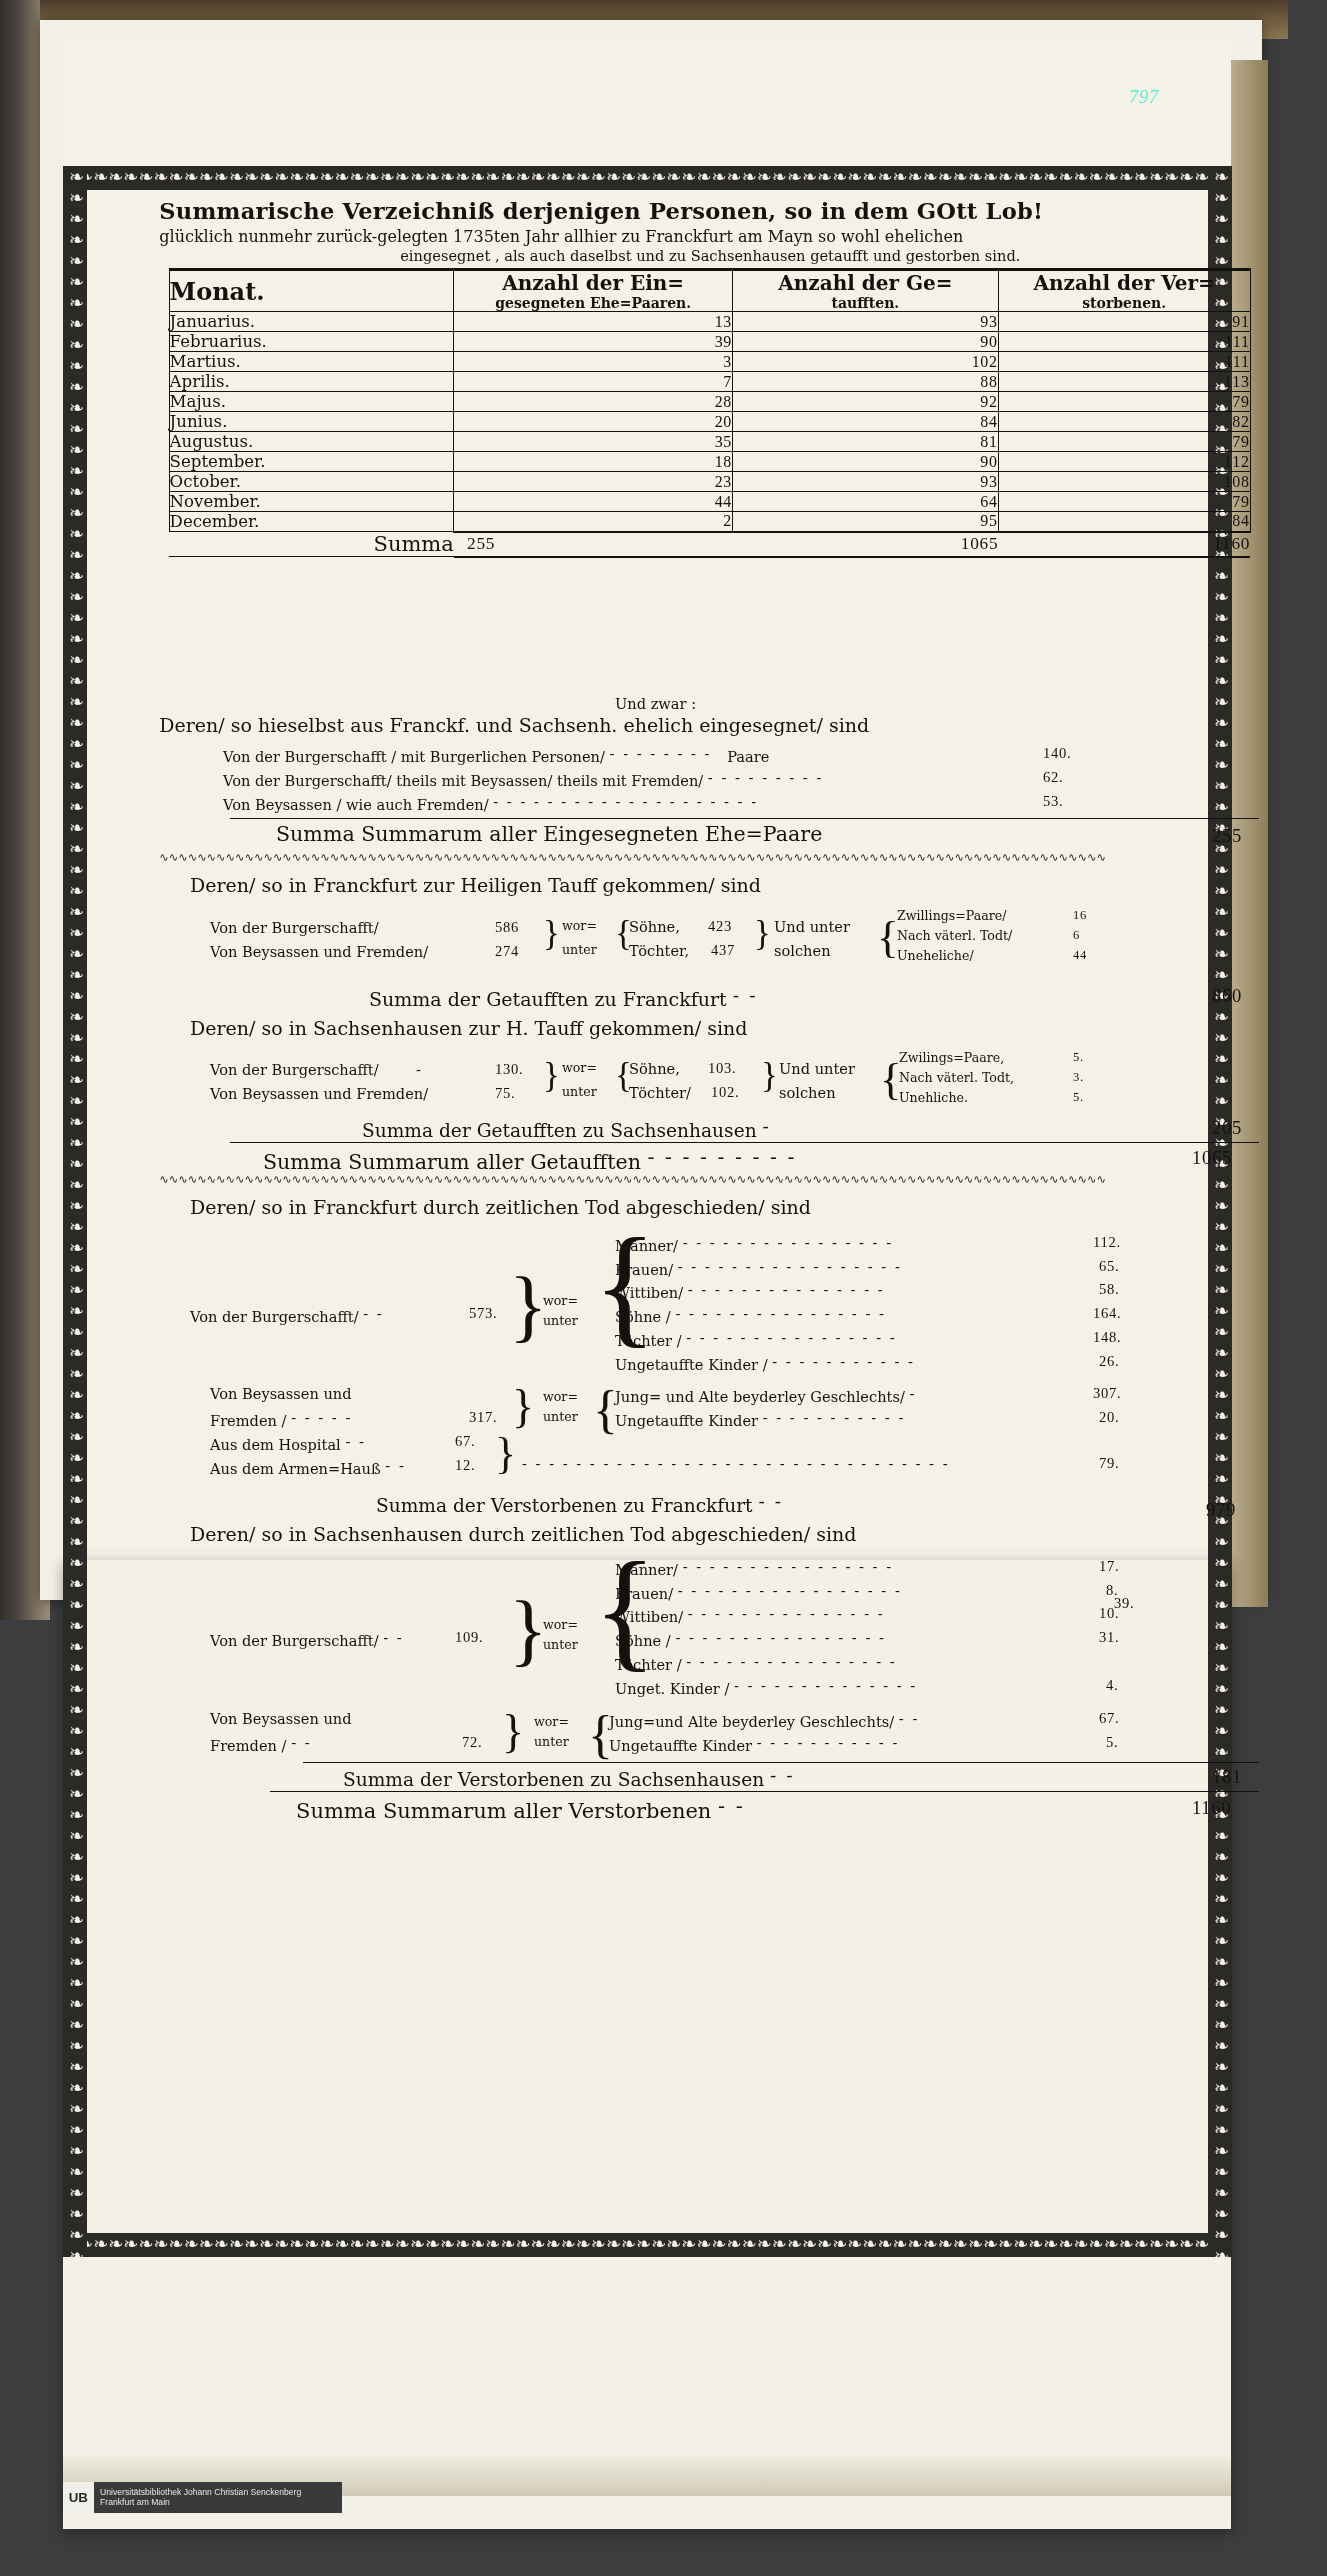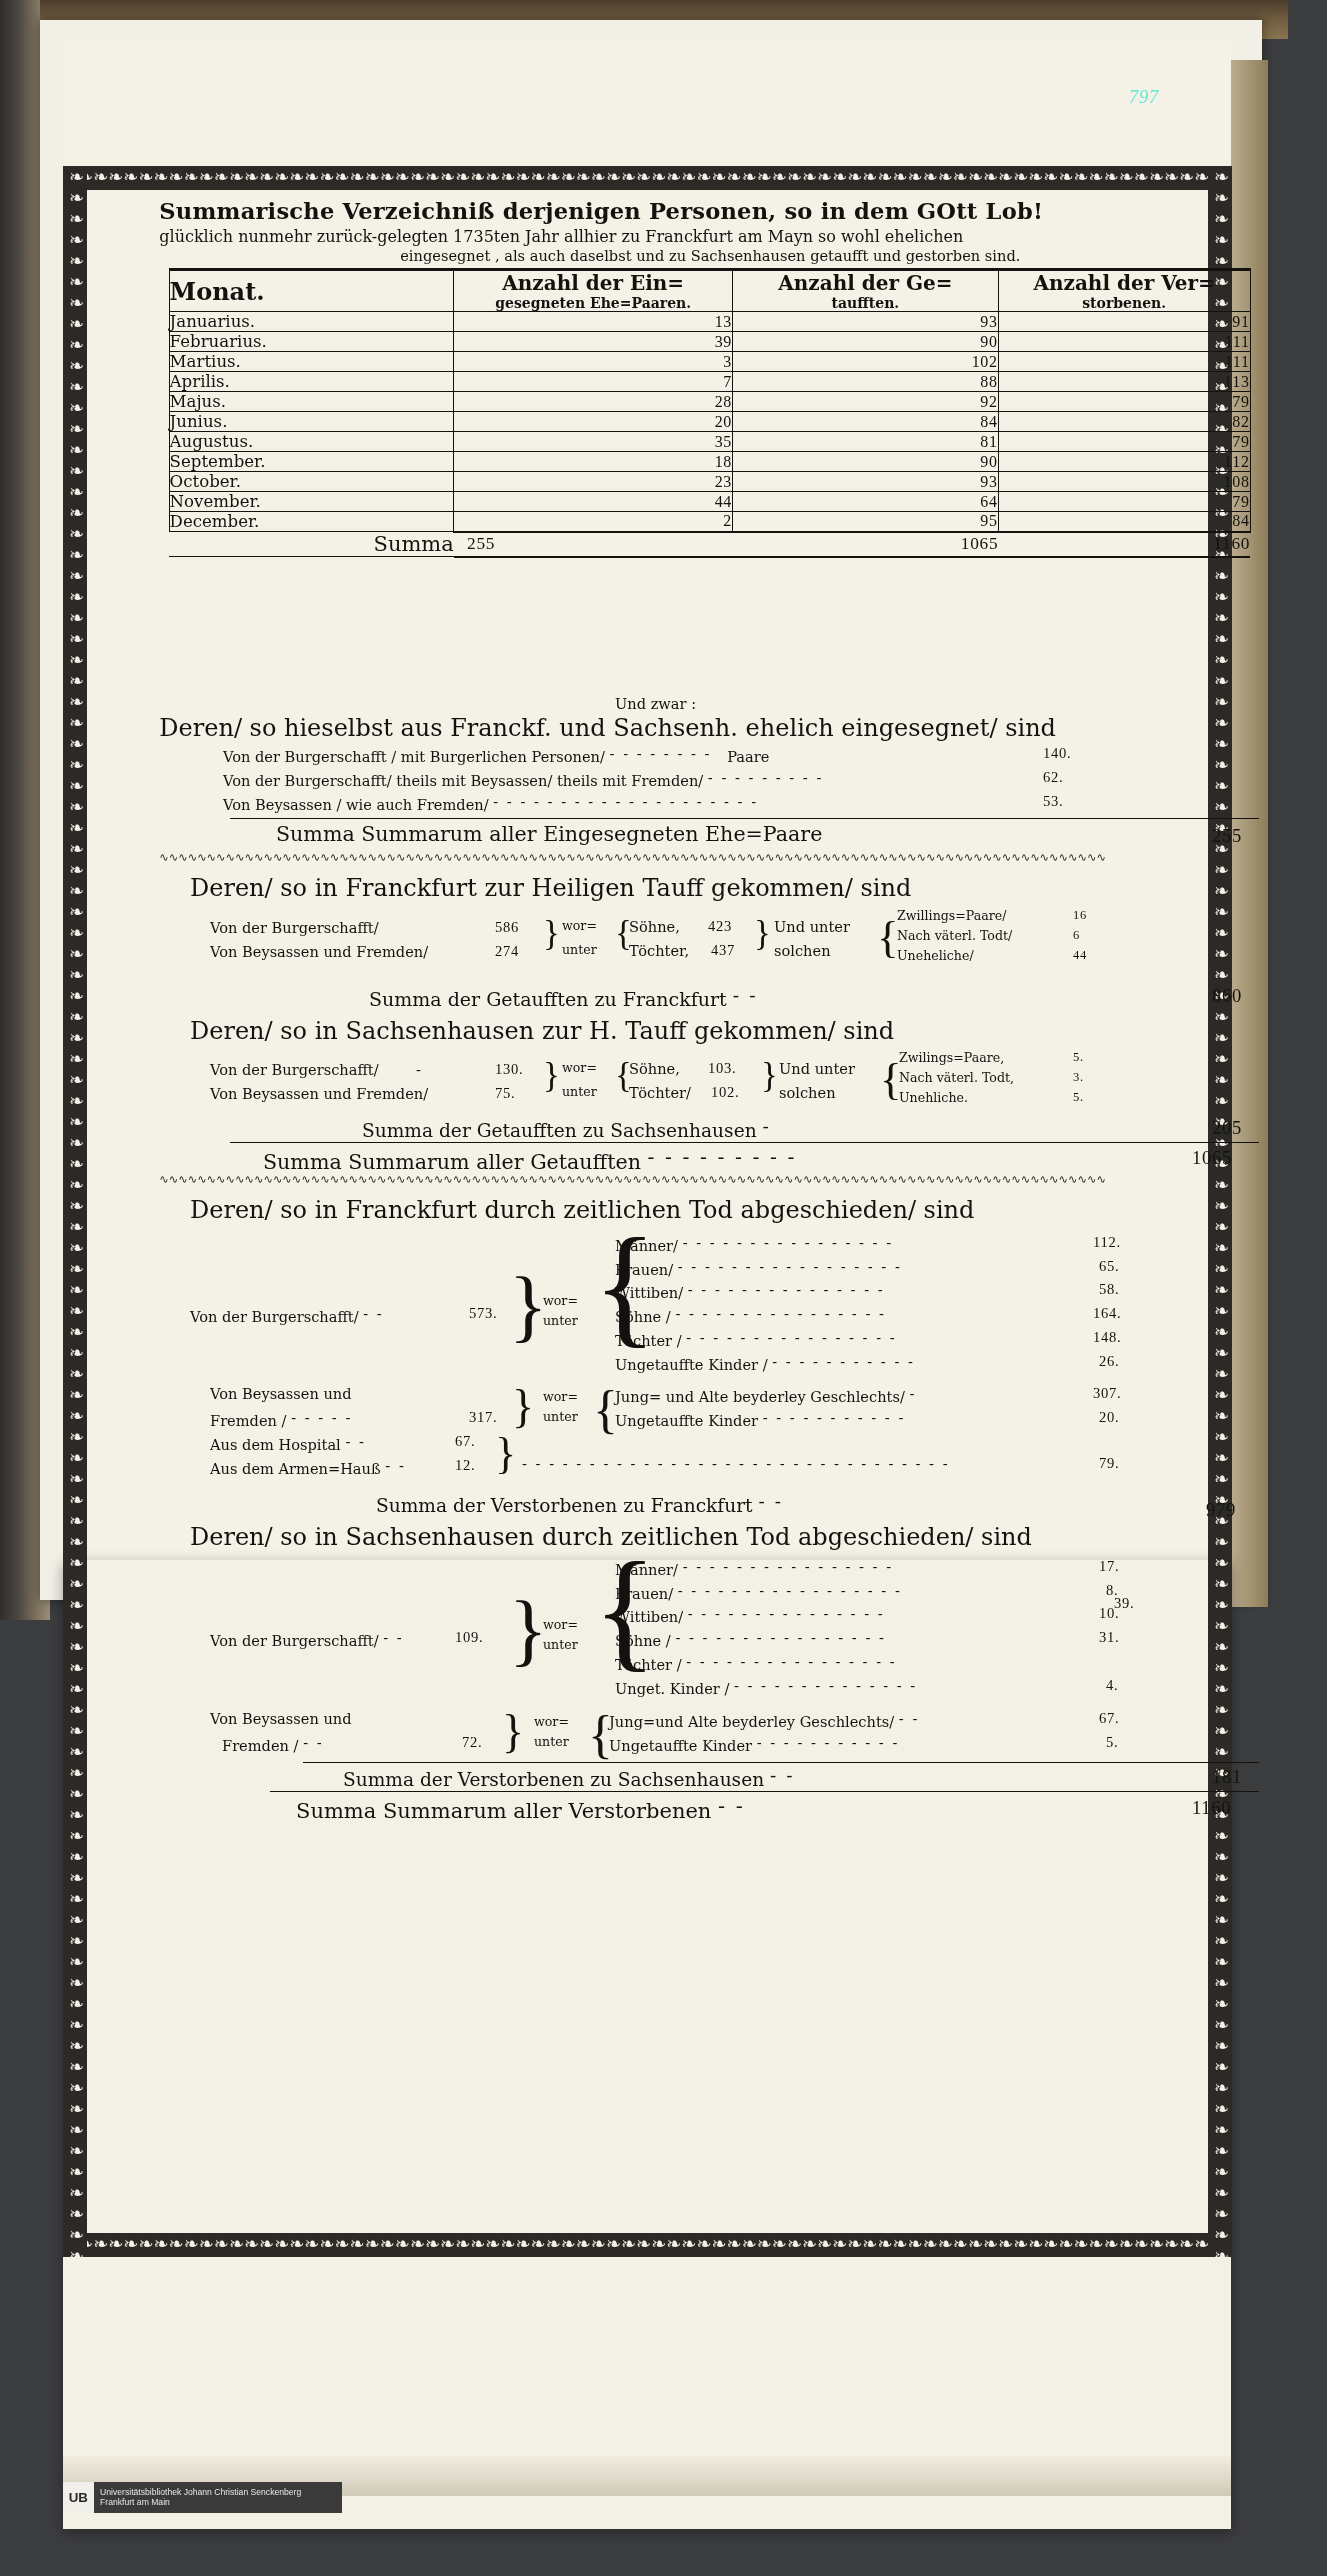--- a/index.html
+++ b/index.html
@@ -95,21 +95,21 @@
     text-align:center;padding:4px 2.7px 5.3px 2.7px;vertical-align:top;
   }
   .colhead .l1{font-size:20px;font-family:"DejaVu Serif",serif;}
   .colhead .l2{font-size:14px;font-family:"DejaVu Serif",serif;}
   .monat-head{font-size:24px;font-family:"DejaVu Serif",serif;padding-left:10.6px;text-align:left;vertical-align:middle;}
   .mon{font-size:16.6px;padding:2px 0 2px 9.3px;font-family:"DejaVu Serif",serif;}
   .num{font-size:16px;text-align:right;padding:2px 17.3px 2px 0;font-family:"Liberation Serif",serif;letter-spacing:0.7px;}
   .summa-row td{border-top:2px solid #14120e;border-bottom:2px solid #14120e;}
   .summa-lbl{font-size:21px;text-align:right;padding:1.3px 12px 2.7px 0;font-family:"DejaVu Serif",serif;}
   
-  .sec-head{font-size:24px;font-family:"DejaVu Serif",serif;}
+  .sec-head{font-size:19px;font-family:"DejaVu Serif",serif;}
   .small{font-size:14.6px;font-family:"DejaVu Serif",serif;}
   .tiny{font-size:12.6px;font-family:"DejaVu Serif",serif;}
   .numr{font-family:"Liberation Serif",serif;letter-spacing:0.7px;}
   .dots{
     display:inline-block;overflow:hidden;white-space:nowrap;
     letter-spacing:2px;color:#14120e;
   }
   .rule{border-top:1.3px solid #14120e;}
   .abs{position:absolute;}
   .brace{font-size:35px;line-height:22.6px;font-family:"Liberation Serif",serif;}
@@ -501,21 +501,21 @@
     </div>
     <div class="abs small numr" style="left:949px;top:1405px;margin-left:15px;">39.</div>
 
     <div class="abs small" style="left:465px;top:1487px;width:465px;">
       <span>Unget. Kinder /</span>
       <span class="dots" style="width:246px">- - - - - - - - - - - - - -</span>
     </div>
     <div class="abs small numr" style="left:956px;top:1487px;">4.</div>
 
     <div class="abs small" style="left:60px;top:1520px;">Von Beysassen und</div>
-    <div class="abs small" style="left:72px;top:1544px;text-align:right;">
+    <div class="abs small" style="left:60px;top:1544px;text-align:right;">
       <span>Fremden /</span>
       <span class="dots"> - -</span>
     </div>
     <div class="abs small numr" style="left:312px;top:1544px;">72.</div>
     <div class="abs brace" style="left:352px;top:1527px;font-size:46px;line-height:29px;">}</div>
     <div class="abs tiny" style="left:384px;top:1524px;">wor=</div>
     <div class="abs tiny" style="left:384px;top:1544px;">unter</div>
     <div class="abs brace" style="left:438px;top:1528px;font-size:52px;line-height:33px;">{</div>
 
     <div class="abs small" style="left:459px;top:1520px;width:491px;">

